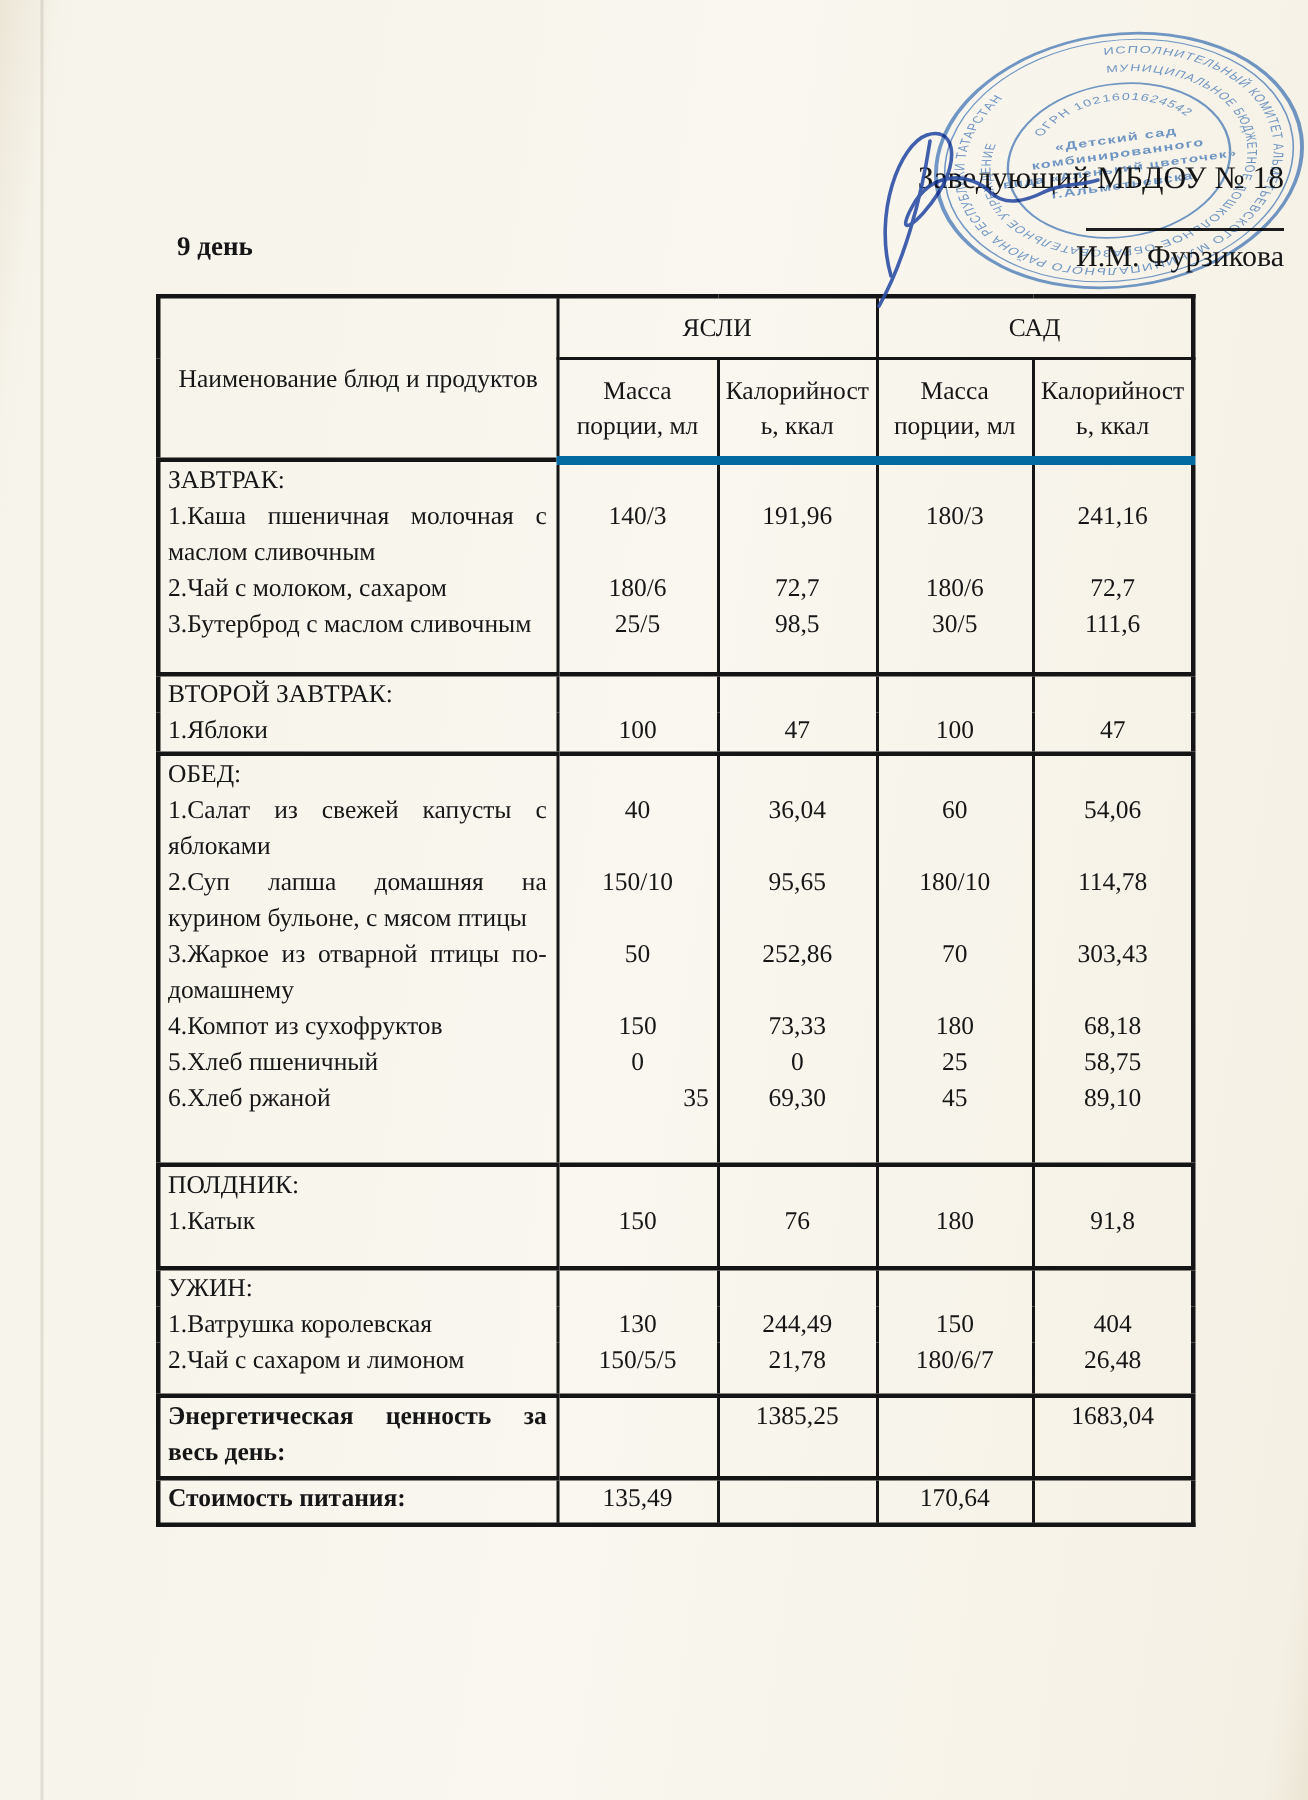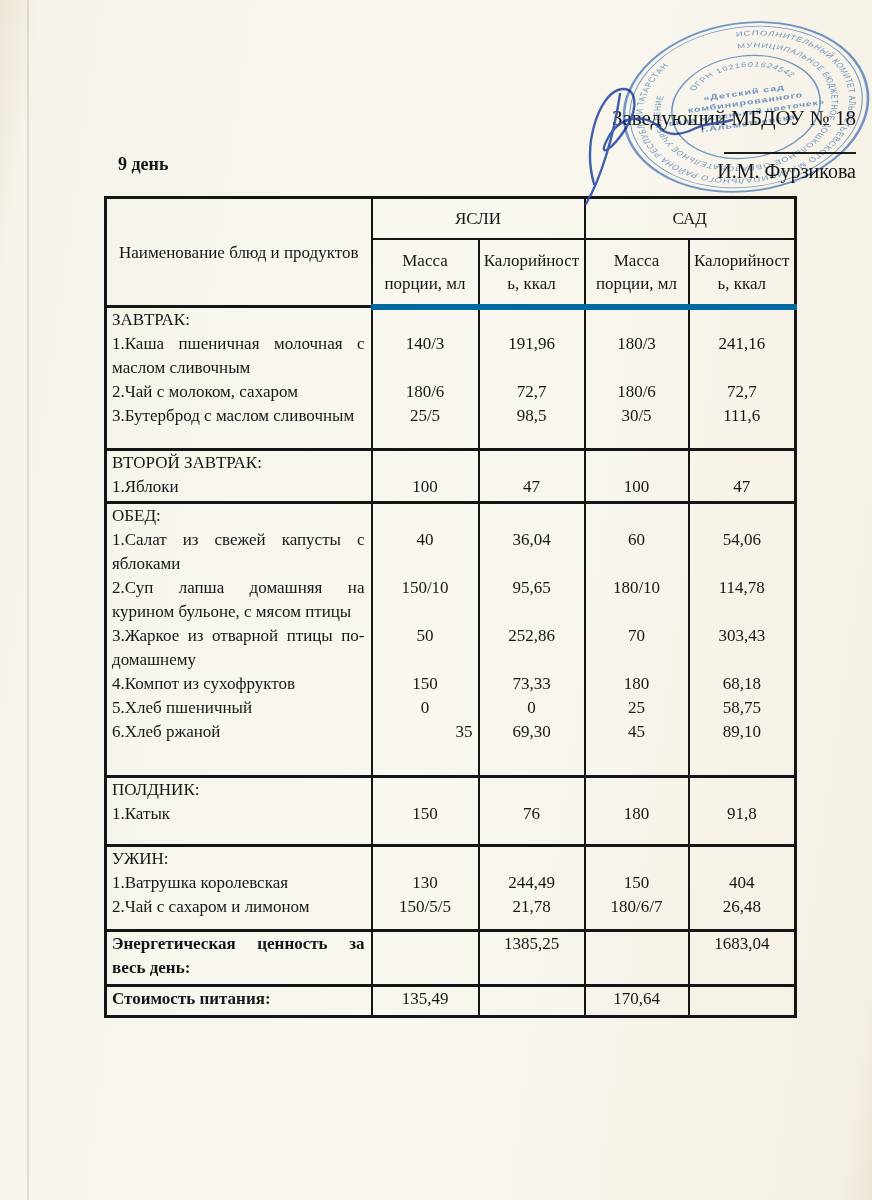--- a/index.html
+++ b/index.html
@@ -157,22 +157,22 @@
           <td class="name-cell">2.Чай с молоком, сахаром</td>
           <td class="value-cell">180/6</td>
           <td class="value-cell">72,7</td>
           <td class="value-cell">180/6</td>
           <td class="value-cell">72,7</td>
         </tr>
         <tr>
           <td class="name-cell" style="padding-bottom: 8px;">3.Бутерброд с маслом сливочным</td>
           <td class="value-cell" style="padding-bottom: 8px;">25/5</td>
           <td class="value-cell" style="padding-bottom: 8px;">98,5</td>
-          <td class="value-cell" style="padding-bottom: 20px;">30/5</td>
-          <td class="value-cell" style="padding-bottom: 8px; text-align: center;">111,6</td>
+          <td class="value-cell" style="padding-bottom: 8px;">30/5</td>
+          <td class="value-cell" style="padding-bottom: 20px; text-align: center;">111,6</td>
         </tr>
         <tr class="section-start">
           <td class="name-cell title-cell">ВТОРОЙ ЗАВТРАК:</td>
           <td class="value-cell"></td>
           <td class="value-cell"></td>
           <td class="value-cell"></td>
           <td class="value-cell"></td>
         </tr>
         <tr>
           <td class="name-cell" style="padding-bottom: 2px;">1.Яблоки</td>

